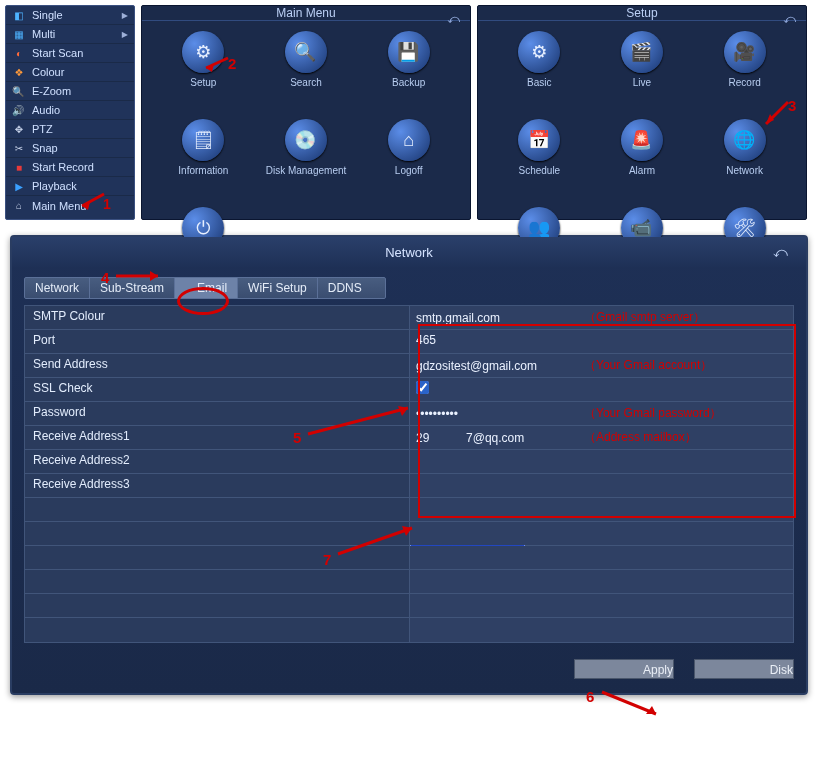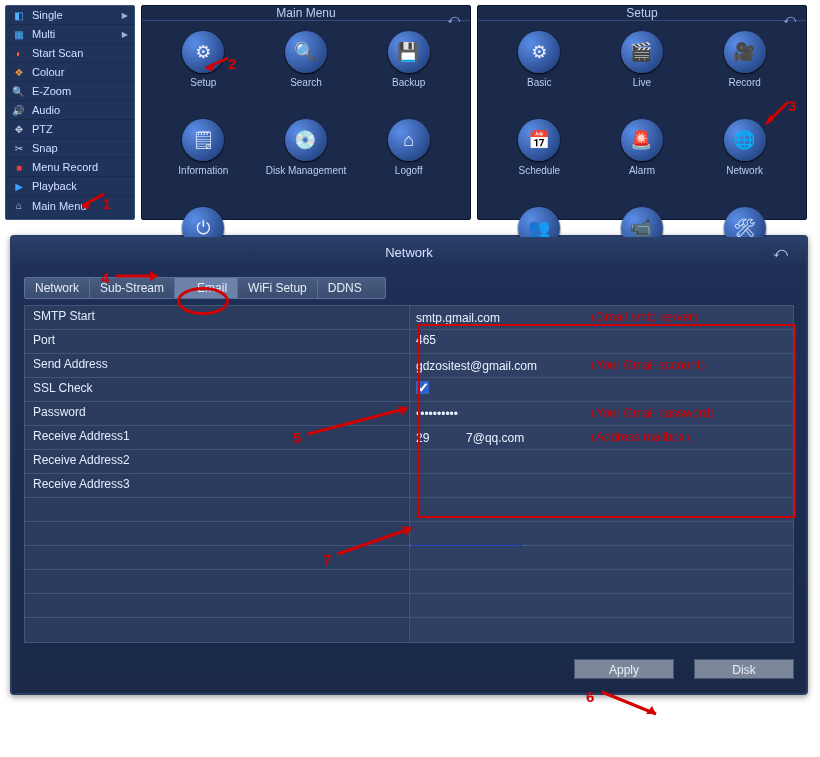--- a/index.html
+++ b/index.html
@@ -192,21 +192,21 @@
     display:flex;
     justify-content:flex-end;
     gap: 20px;
     margin-top: 16px;
   }
   .footer-btns .btn {
     width: 100px; height: 20px;
     background:#7c879c;
     color:#e9eef6;
     font-size:12px;
-    text-align:center;
+    text-align:right;
     line-height:20px;
     border:1px solid #4a566b;
     cursor:pointer;
   }
 
   
   .anno {
     position:absolute;
     color:#d20000;
     font-weight:bold;
@@ -258,21 +258,21 @@
       <div class="ctx-row">
         <span class="ctx-ico" style="color: rgb(200, 212, 235);">✥</span>
         <span>PTZ</span>
       </div>
       <div class="ctx-row">
         <span class="ctx-ico" style="color: rgb(200, 212, 235);">✂</span>
         <span>Snap</span>
       </div>
       <div class="ctx-row">
         <span class="ctx-ico" style="color: rgb(232, 58, 58);">■</span>
-        <span>Menu Record</span>
+        <span>Start Record</span>
       </div>
       <div class="ctx-row">
         <span class="ctx-ico" style="color: rgb(58, 160, 255);">▶</span>
         <span>Playback</span>
       </div>
       <div class="ctx-row">
         <span class="ctx-ico" style="color: rgb(200, 212, 235);">⌂</span>
         <span>Main Menu</span>
       </div>
     </div>
@@ -370,21 +370,21 @@
       <div class="tabs" id="netTabs">
           <div class="tab">Network</div>
           <div class="tab">Sub-Stream</div>
           <div class="tab active">Email</div>
           <div class="tab">WiFi Setup</div>
           <div class="tab">DDNS</div>
         </div>
     </div>
     <div class="form-table" id="netForm">
         <div class="form-row">
-          <div class="cell-label">SMTP Start</div>
+          <div class="cell-label">SMTP Colour</div>
           <div class="cell-value">
             <div class="value-wrap">
               <input type="text" value="smtp.gmail.com" style="width: 160px;">
               <span class="red-note">（Gmail smtp server）</span>
             </div>
           </div>
         </div>
         <div class="form-row">
           <div class="cell-label">Port</div>
           <div class="cell-value">

